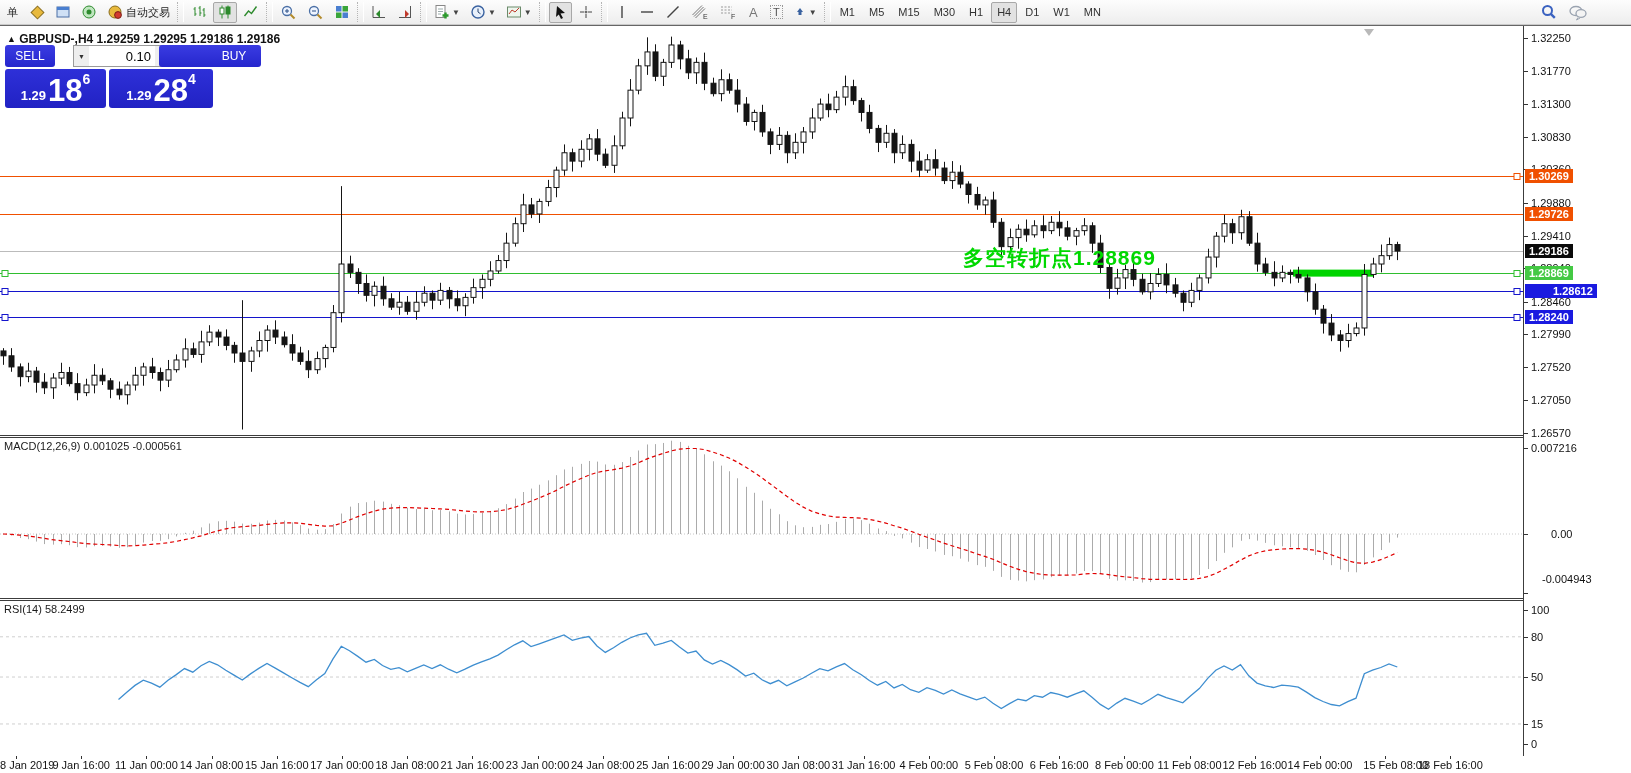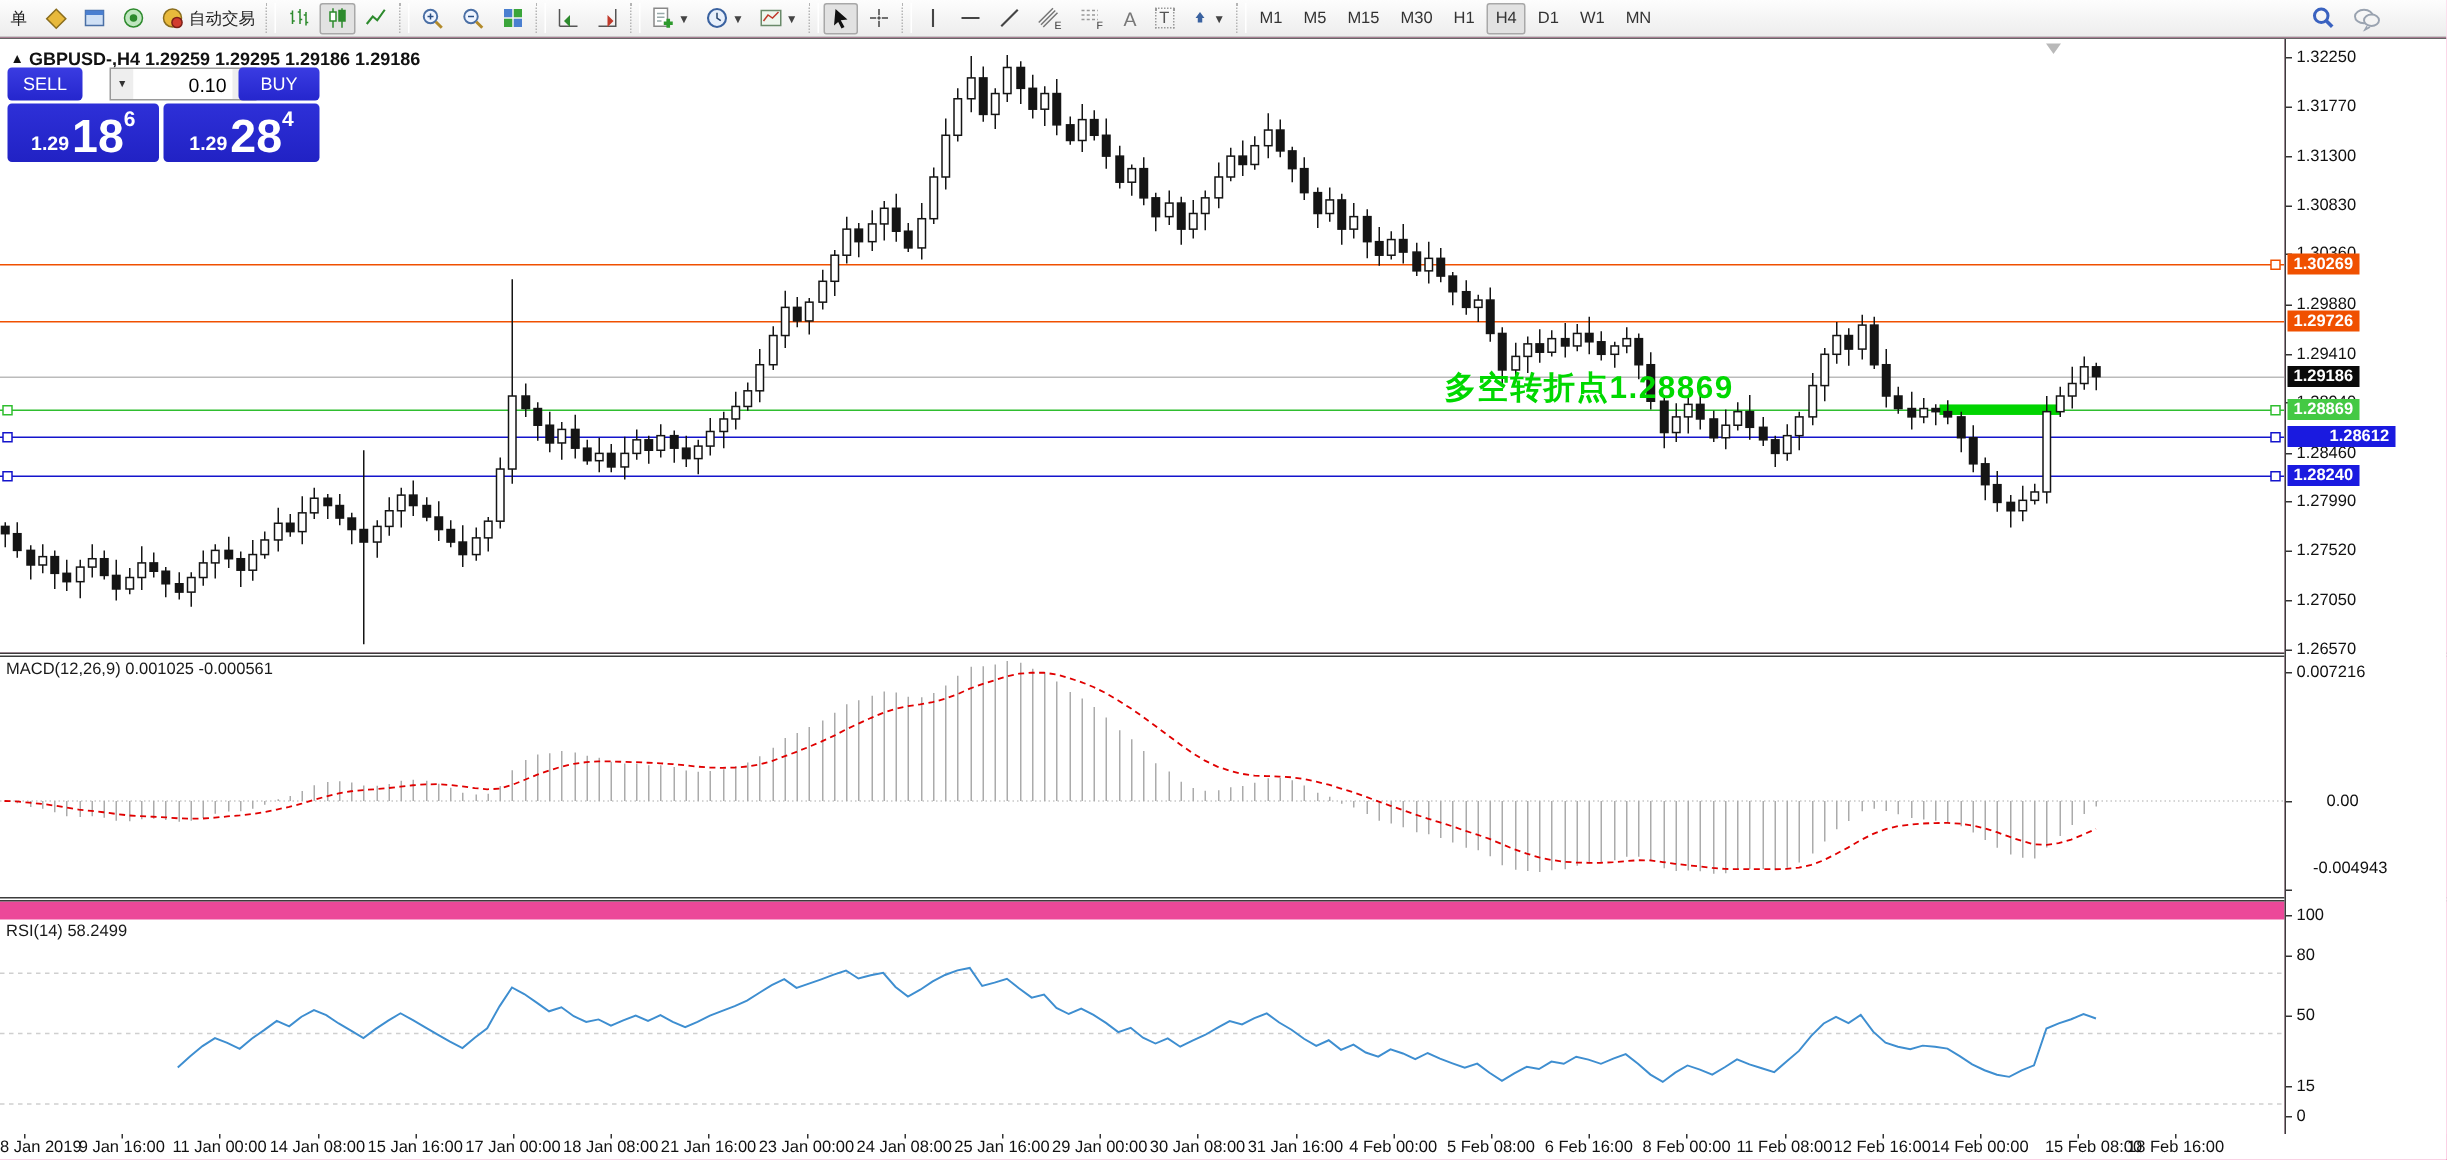--- a/index.html
+++ b/index.html
@@ -8,45 +8,45 @@
   .toolbar{position:absolute;left:0;top:0;width:1631px;height:25px;background:linear-gradient(#fdfdfd,#ededed);
            border-bottom:1px solid #c9c9c9;display:flex;align-items:center;padding-left:1px;box-sizing:border-box;}
   .tbtn{height:21px;min-width:21px;display:flex;align-items:center;justify-content:center;margin:0 1px;
         border:1px solid transparent;border-radius:2px;font-size:11px;color:#222;padding:0 3px;box-sizing:border-box;}
   .tbtn.active{background:#e2e2e2;border:1px solid #a8a8a8;}
   .tsep{width:5px;height:20px;margin:0 2px;border-left:1px dotted #b5b5b5;border-right:1px solid #fff;}
   .caret{font-size:8px;color:#444;margin-left:2px;}
   .tf{font-size:11px;color:#333;padding:0 5px;}
   .tb-right{margin-left:auto;display:flex;align-items:center;margin-right:38px;}
   
-  .chart-body{position:absolute;left:0;top:25px;width:1631px;height:748px;border-top:1px solid #666;box-sizing:border-box;background:#ec4899;}
+  .chart-body{position:absolute;left:0;top:25px;width:1631px;height:748px;border-top:1px solid #666;box-sizing:border-box;background:#a21caf;}
   .panes{position:absolute;left:0;top:0;width:1523px;height:747px;}
   .pane{position:absolute;left:0;width:1523px;background:#fff;}
   .pane-main{top:0;height:409px;}
   .pane-macd{top:412px;height:160px;}
-  .pane-rsi{top:575px;height:155px;margin-top:12px;}
+  .pane-rsi{top:575px;height:155px;}
   .divider{position:absolute;left:0;width:1631px;height:3px;border-top:1px solid #3c3c3c;border-bottom:1px solid #3c3c3c;box-sizing:border-box;background:#fff;}
   .div1{top:409px;} .div2{top:572px;}
   .axis-col{position:absolute;left:1523px;top:0;width:108px;height:730px;border-left:1px solid #3c3c3c;background:#fff;}
   .tick-label{position:absolute;left:7px;font-size:11px;color:#111;white-space:nowrap;}
   .tick-mark{position:absolute;left:0;width:4px;height:1px;background:#333;}
   .price-badge{position:absolute;left:1px;padding:0 4px;height:14px;line-height:14px;font-size:11px;color:#fff;font-weight:bold;white-space:nowrap;}
   .ind-label{position:absolute;left:4px;top:2px;font-size:11px;color:#1a1a1a;}
   .ohlc-title{position:absolute;left:7px;top:6px;font-size:12px;font-weight:bold;color:#111;}
   .time-axis{position:absolute;left:0;top:730px;width:1631px;height:17px;background:#fff;}
   .time-label{position:absolute;top:3px;font-size:11px;color:#111;white-space:nowrap;transform:translateX(-50%);}
   .time-label.first{transform:none;}
   .time-tick{position:absolute;top:0;width:1px;height:3px;background:#333;}
   .cn-note{position:absolute;font-size:21px;font-weight:bold;color:#00d800;letter-spacing:1px;white-space:nowrap;}
   .shift-marker{position:absolute;width:0;height:0;border-left:5px solid transparent;border-right:5px solid transparent;border-top:7px solid #b9b9b9;}
   
   .trade-panel{position:absolute;left:5px;top:19px;width:208px;height:63px;}
   .tp-btn{position:absolute;top:0;height:22px;background:linear-gradient(#3a3ce2,#2526cd);color:#fff;font-size:12px;
           display:flex;align-items:center;justify-content:center;border-radius:3px;}
-  .tp-sell{left:0;width:50px;} .tp-buy{left:154px;width:54px;}
+  .tp-sell{left:0;width:50px;} .tp-buy{left:154px;width:54px;padding-left:48px;}
   .tp-spin{position:absolute;left:68px;top:0;width:98px;height:22px;display:flex;border:1px solid #9a9a9a;box-sizing:border-box;background:#fff;}
   .tp-step{width:15px;background:#eee;border:0;font-size:7px;color:#333;display:flex;align-items:center;justify-content:center;}
   .tp-vol{flex:1;border:0;font-size:13px;text-align:right;padding-right:4px;width:50px;font-family:"Liberation Sans",sans-serif;}
   .tp-price{position:absolute;top:24px;height:39px;background:linear-gradient(#2e30d8,#2122c4);border-radius:3px;color:#fff;
             display:flex;align-items:flex-end;justify-content:center;padding-bottom:3px;box-sizing:border-box;}
   .tp-price-sell{left:0;width:101px;} .tp-price-buy{left:104px;width:104px;}
   .tp-small{font-size:13px;font-weight:bold;margin-bottom:2px;}
   .tp-big{font-size:31px;font-weight:bold;line-height:28px;margin-left:2px;}
   .tp-sup{font-size:14px;font-weight:bold;align-self:flex-start;margin-top:2px;}
   svg{display:block}

